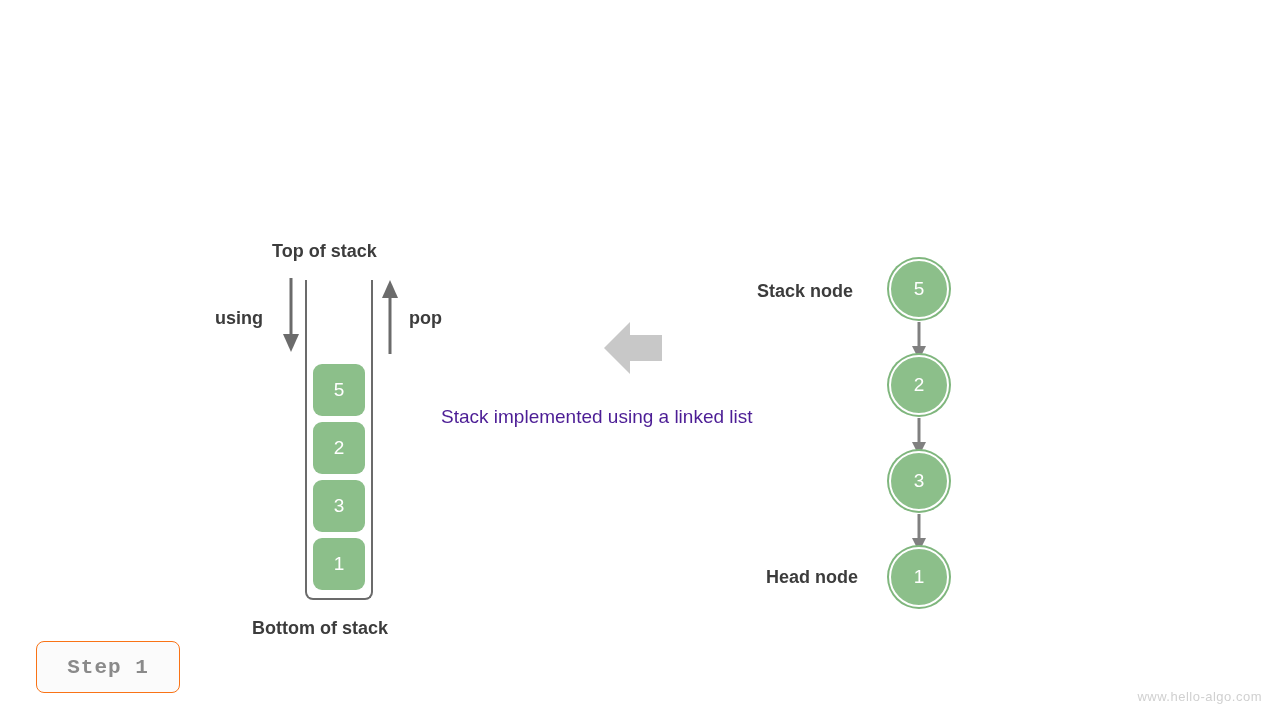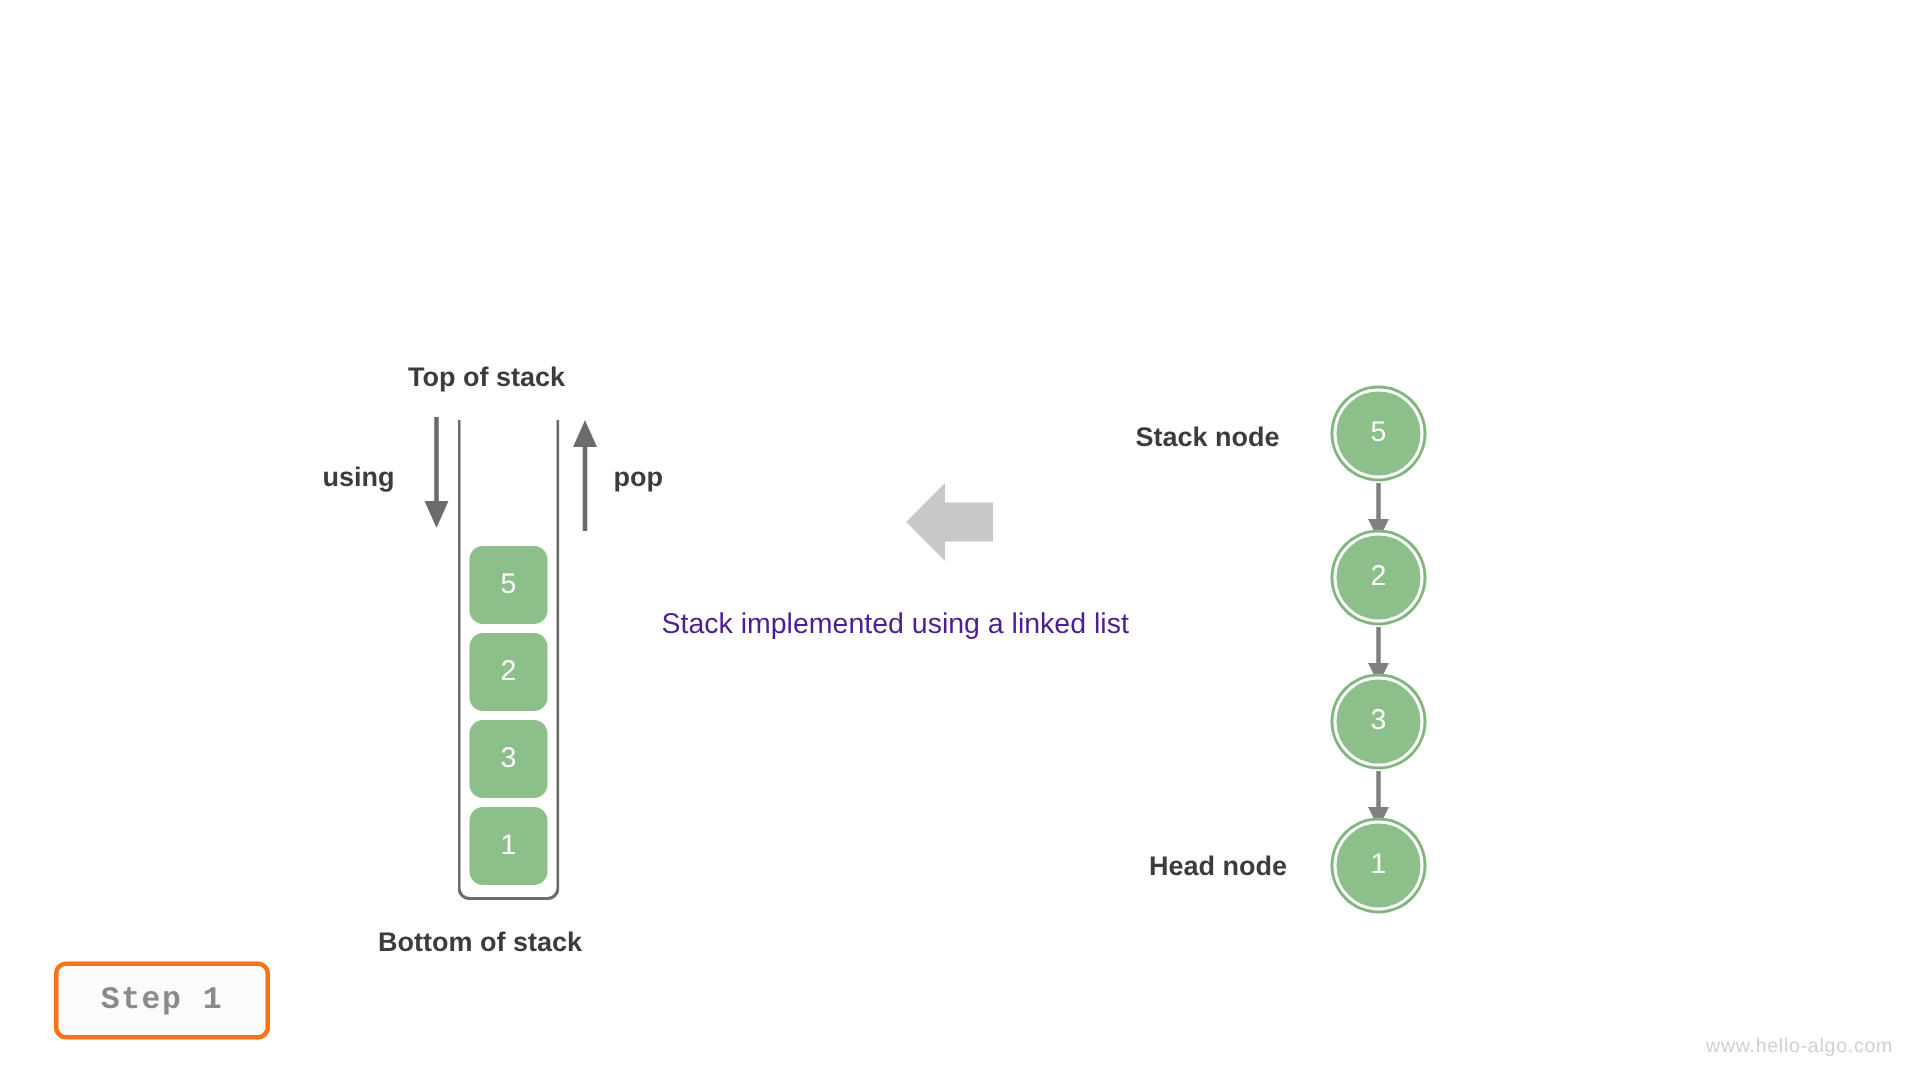--- a/index.html
+++ b/index.html
@@ -106,21 +106,21 @@
     top: 318px;
   }
 
   
   #step-badge {
     position: absolute;
     left: 36px;
     top: 641px;
     width: 144px;
     height: 52px;
-    border: 3px solid #f97316;
+    border: 1px solid #f97316;
     border-radius: 8px;
     background: #fbfbfb;
     display: flex;
     align-items: center;
     justify-content: center;
     box-sizing: border-box;
   }
   #step-badge-text {
     font-family: "Liberation Mono", monospace;
     font-size: 21px;

